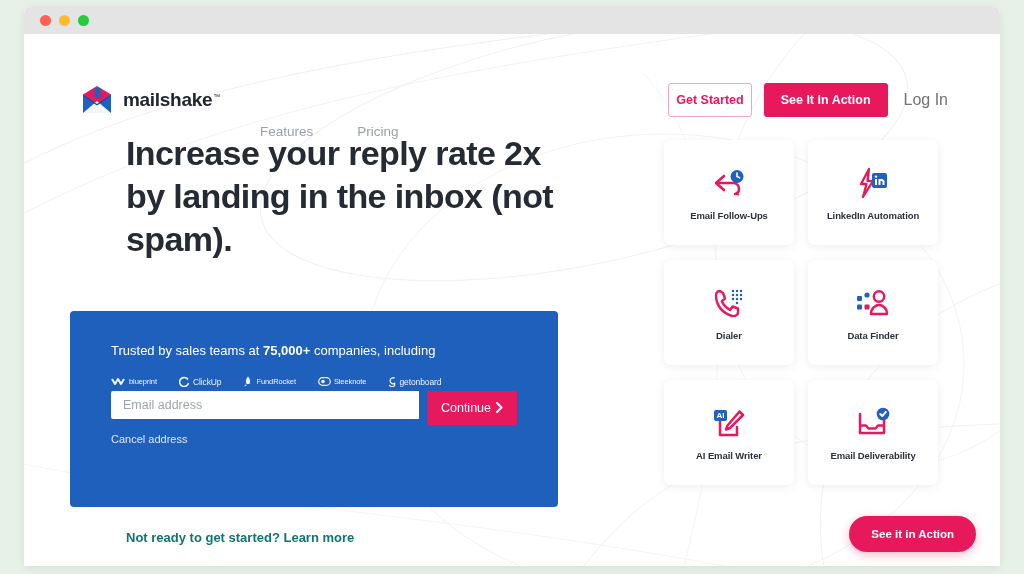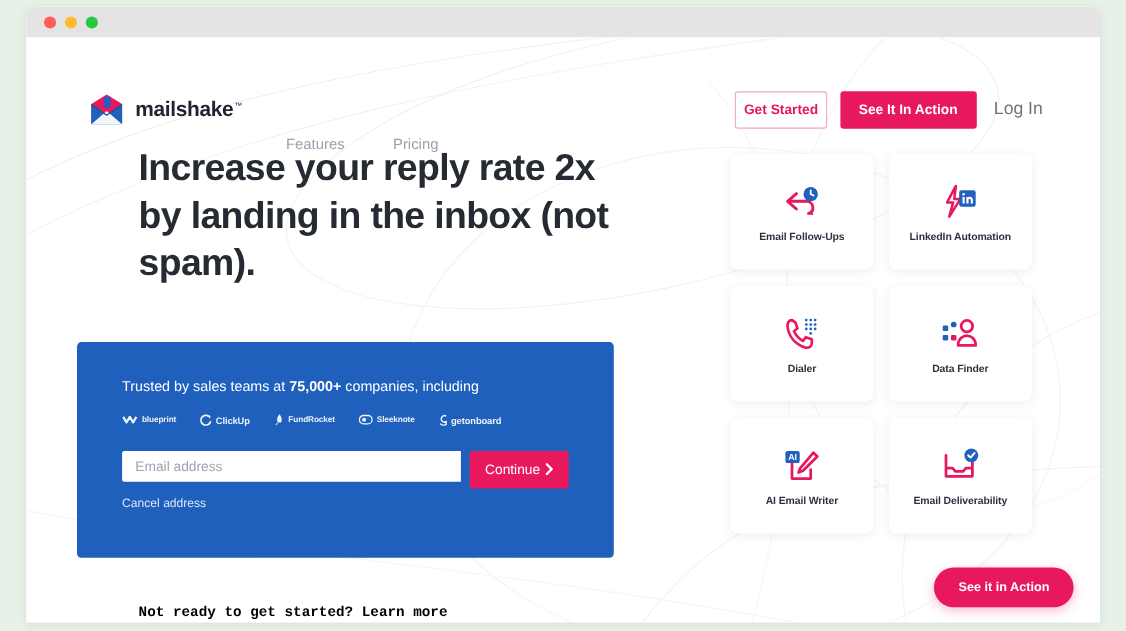--- a/index.html
+++ b/index.html
@@ -121,27 +121,27 @@
   .logo-row {
     margin-top: 16px;
     display: flex; align-items: center; gap: 22px;
     opacity: 0.92;
   }
   .client-logo {
     display: flex; align-items: center; gap: 3px;
     color: #fff;
   }
   .client-logo .cl-name {
-    font-size: 8.5px; font-weight: bold; letter-spacing: -0.1px;
+    font-size: 8.5px; font-weight: normal; letter-spacing: -0.1px;
     white-space: nowrap;
   }
   .client-logo.small .cl-name { font-size: 7.5px; }
 
   .form-row {
-    margin-top: 22px;
+    margin-top: 3px;
     display: flex; align-items: stretch;
     height: 28px;
   }
   .email-input {
     width: 318px;
     border: none;
     border-radius: 2px 0 0 2px;
     padding: 0 12px;
     font-size: 12.5px;
     color: #3a3f4a;
@@ -161,23 +161,23 @@
     display: flex; align-items: center; gap: 5px;
     white-space: nowrap;
     font-family: "Liberation Sans", sans-serif;
   }
   .cancel-note {
     margin-top: 14px;
     font-size: 11px; color: #dce7f6;
   }
 
   .learn-link {
-    position: absolute; left: 102px; top: 515px;
+    position: absolute; left: 102px; top: 496px;
     font-size: 13px; font-weight: bold;
-    color: #000000; text-decoration: none; font-family: Liberation Mono, monospace;
+    color: #0f766e; text-decoration: none;
   }
 
   
   .features {
     position: absolute; left: 640px; top: 106px;
     width: 290px;
     display: grid;
     grid-template-columns: 130px 130px;
     grid-gap: 15px 14px;
   }

